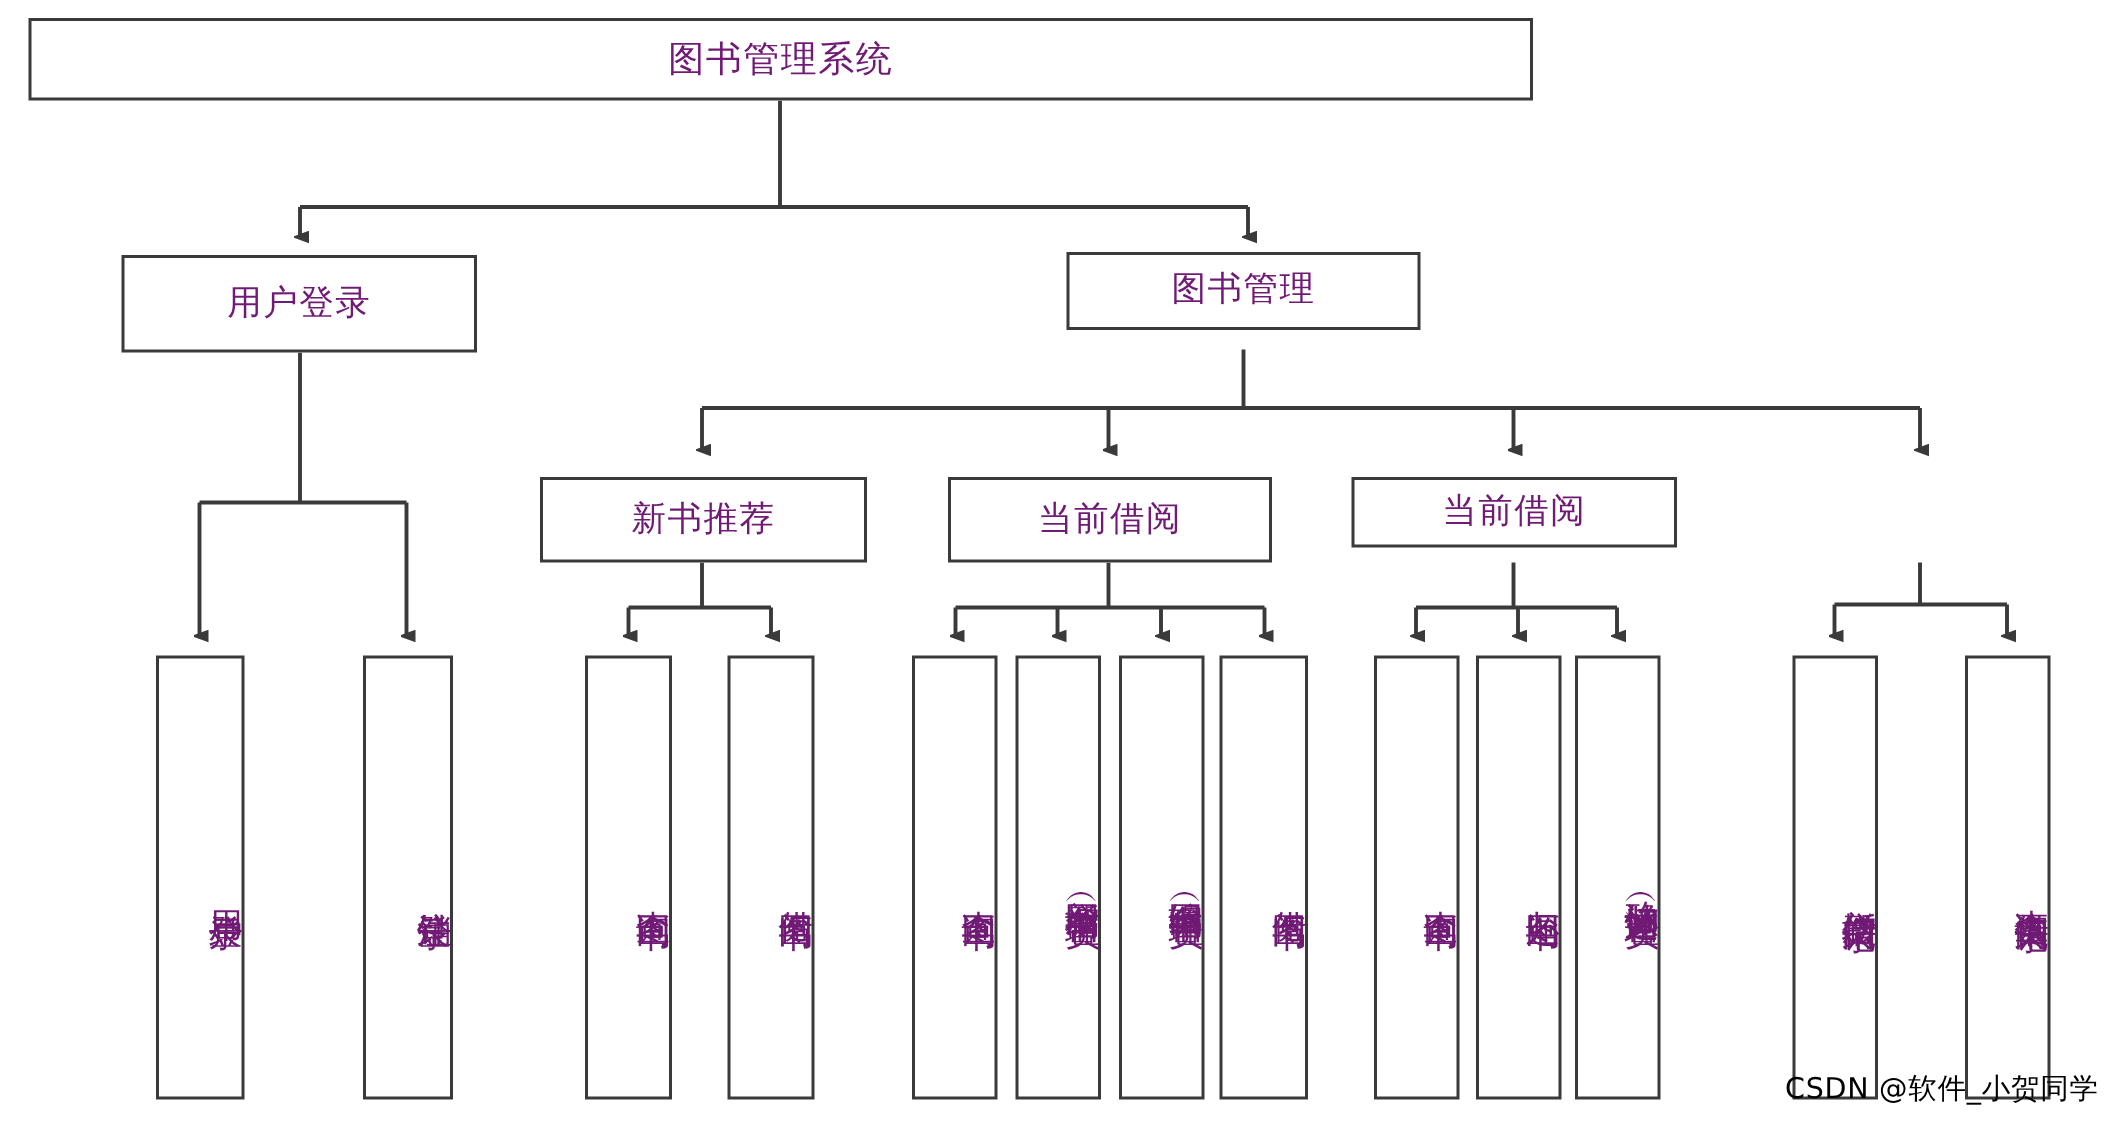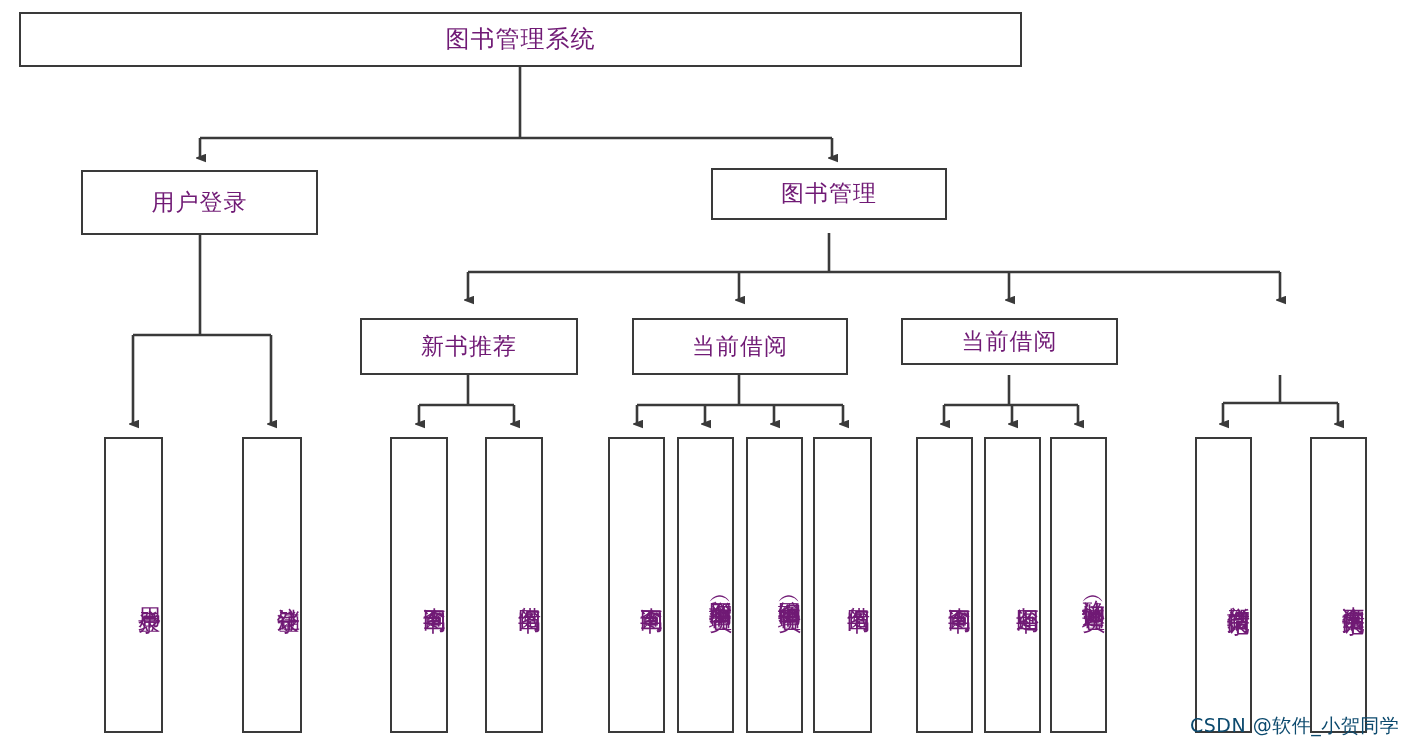--- a/index.html
+++ b/index.html
@@ -55,21 +55,21 @@
     letter-spacing: 1.5px;
   }
   .node.v.tall {
     padding-top: 8px;
   }
   .watermark {
     position: absolute;
     left: 1190px;
     top: 713px;
     font-size: 19px;
-    color: #0c4a6e;
+    color: #000000;
     z-index: 3;
     white-space: nowrap;
     letter-spacing: 0.5px;
   }
 </style>
 </head>
 <body>
 
 <div id="canvas">
 

